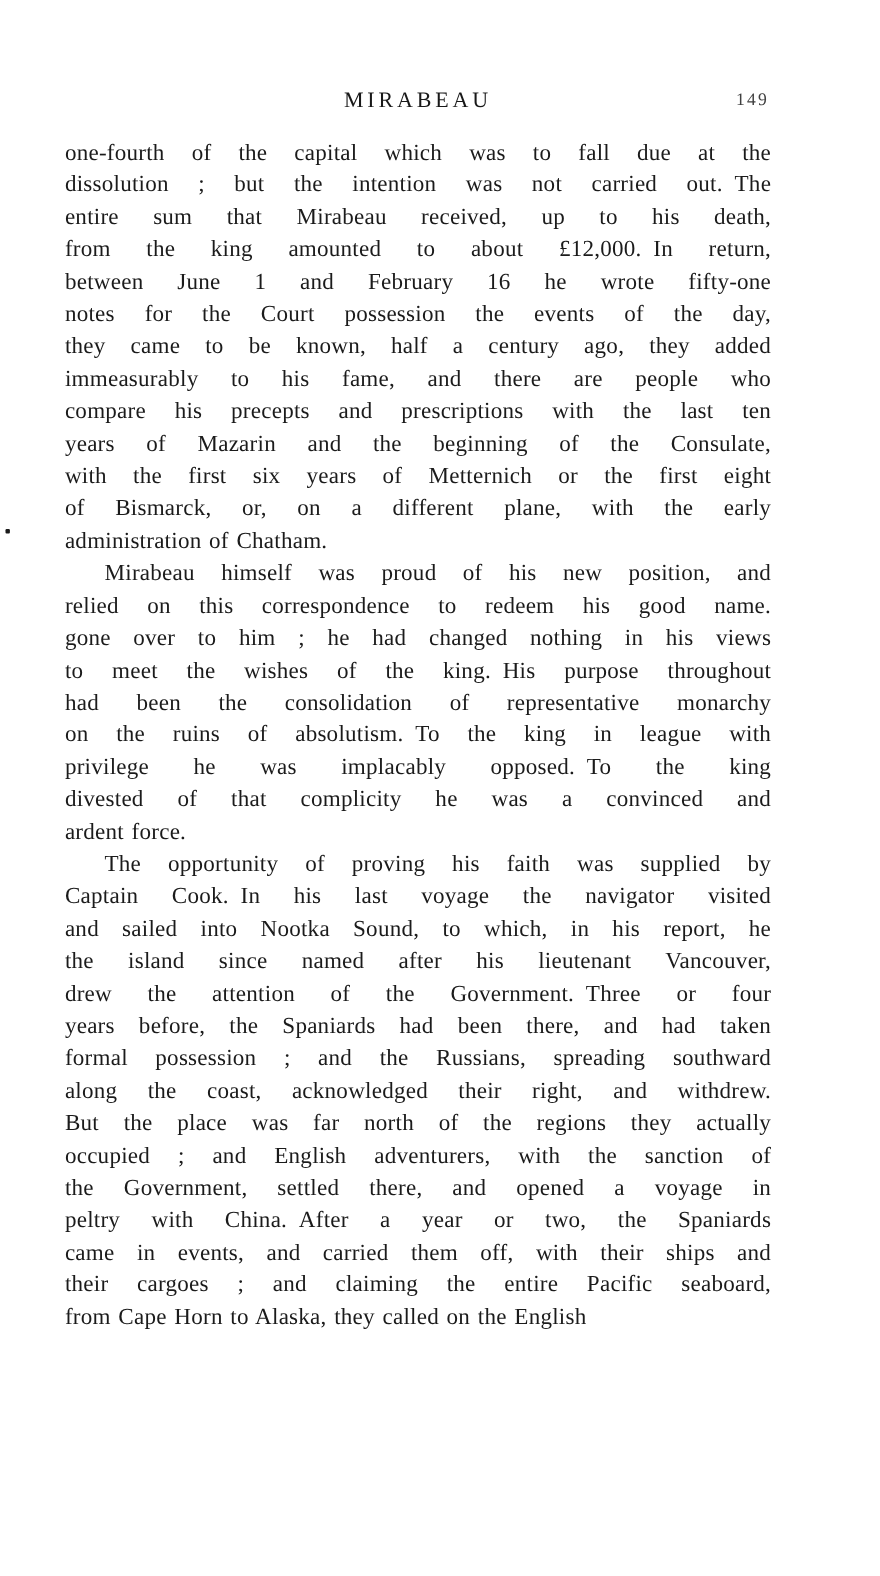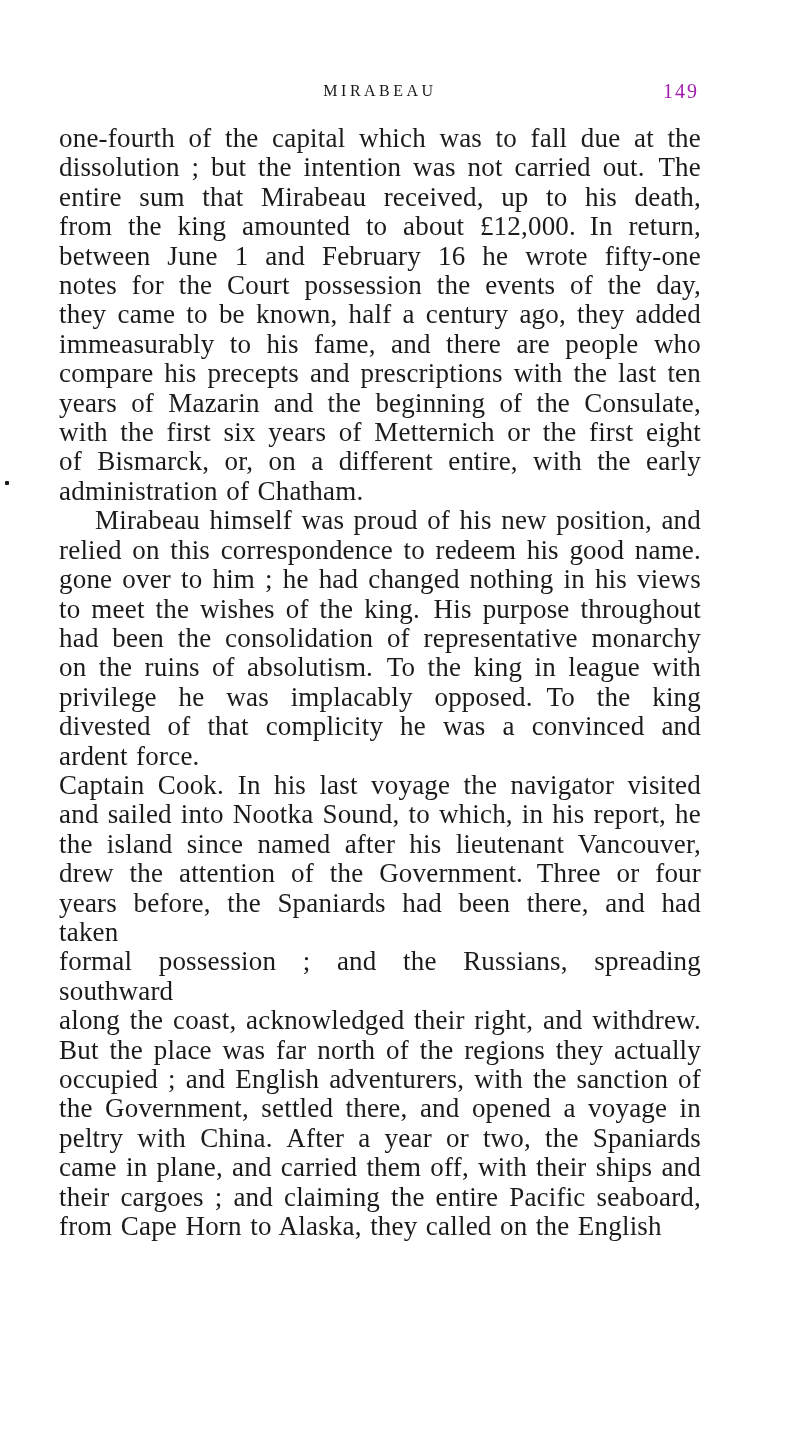--- a/index.html
+++ b/index.html
@@ -23,46 +23,46 @@
   .page-header {
     position: absolute;
     top: 78px;
     left: 59px;
     width: 642px;
     height: 28px;
   }
   .running-title {
     display: block;
     text-align: center;
-    font-size: 16px;
+    font-size: 20px;
     letter-spacing: 3.5px;
     line-height: 26px;
     color: #181818;
   }
   .page-number {
     position: absolute;
     right: 2px;
     top: 0;
-    font-size: 20px;
+    font-size: 16px;
     letter-spacing: 2px;
     line-height: 26px;
-    color: #a21caf;
+    color: #404040;
   }
   .page-body {
     position: absolute;
     left: 59px;
     top: 124px;
     width: 642px;
   }
   .para {
     margin: 0;
     padding: 0;
   }
   .line {
-    font-size: 27px;
+    font-size: 21px;
     line-height: 29.4px;
     letter-spacing: 0.2px;
     word-spacing: 1.5px;
     text-align: justify;
     text-align-last: justify;
     text-justify: inter-word;
     white-space: normal;
   }
   .line.last {
     text-align-last: left;
@@ -95,46 +95,47 @@
         <div class="line">dissolution ; but the intention was not carried out. The</div>
         <div class="line">entire sum that Mirabeau received, up to his death,</div>
         <div class="line">from the king amounted to about £12,000. In return,</div>
         <div class="line">between June 1 and February 16 he wrote fifty-one</div>
         <div class="line">notes for the Court possession the events of the day,</div>
         <div class="line">they came to be known, half a century ago, they added</div>
         <div class="line">immeasurably to his fame, and there are people who</div>
         <div class="line">compare his precepts and prescriptions with the last ten</div>
         <div class="line">years of Mazarin and the beginning of the Consulate,</div>
         <div class="line">with the first six years of Metternich or the first eight</div>
-        <div class="line">of Bismarck, or, on a different entire, with the early</div>
+        <div class="line">of Bismarck, or, on a different plane, with the early</div>
         <div class="line last">administration of Chatham.</div>
       </div>
       <div class="para">
         <div class="line indent">Mirabeau himself was proud of his new position, and</div>
         <div class="line">relied on this correspondence to redeem his good name.</div>
         <div class="line">gone over to him ; he had changed nothing in his views</div>
         <div class="line">to meet the wishes of the king. His purpose throughout</div>
         <div class="line">had been the consolidation of representative monarchy</div>
         <div class="line">on the ruins of absolutism. To the king in league with</div>
         <div class="line">privilege he was implacably opposed. To the king</div>
         <div class="line">divested of that complicity he was a convinced and</div>
         <div class="line last">ardent force.</div>
       </div>
       <div class="para">
+        <div class="line indent">The opportunity of proving his faith was supplied by</div>
         <div class="line">Captain Cook. In his last voyage the navigator visited</div>
         <div class="line">and sailed into Nootka Sound, to which, in his report, he</div>
         <div class="line">the island since named after his lieutenant Vancouver,</div>
         <div class="line">drew the attention of the Government. Three or four</div>
         <div class="line">years before, the Spaniards had been there, and had taken</div>
         <div class="line">formal possession ; and the Russians, spreading southward</div>
         <div class="line">along the coast, acknowledged their right, and withdrew.</div>
         <div class="line">But the place was far north of the regions they actually</div>
         <div class="line">occupied ; and English adventurers, with the sanction of</div>
         <div class="line">the Government, settled there, and opened a voyage in</div>
         <div class="line">peltry with China. After a year or two, the Spaniards</div>
-        <div class="line">came in plane, and carried them off, with their ships and</div>
+        <div class="line">came in events, and carried them off, with their ships and</div>
         <div class="line">their cargoes ; and claiming the entire Pacific seaboard,</div>
         <div class="line last">from Cape Horn to Alaska, they called on the English</div>
       </div>
     </div>
 
   <div class="ink-speck"></div>
 </div>
 
 </body></html>

